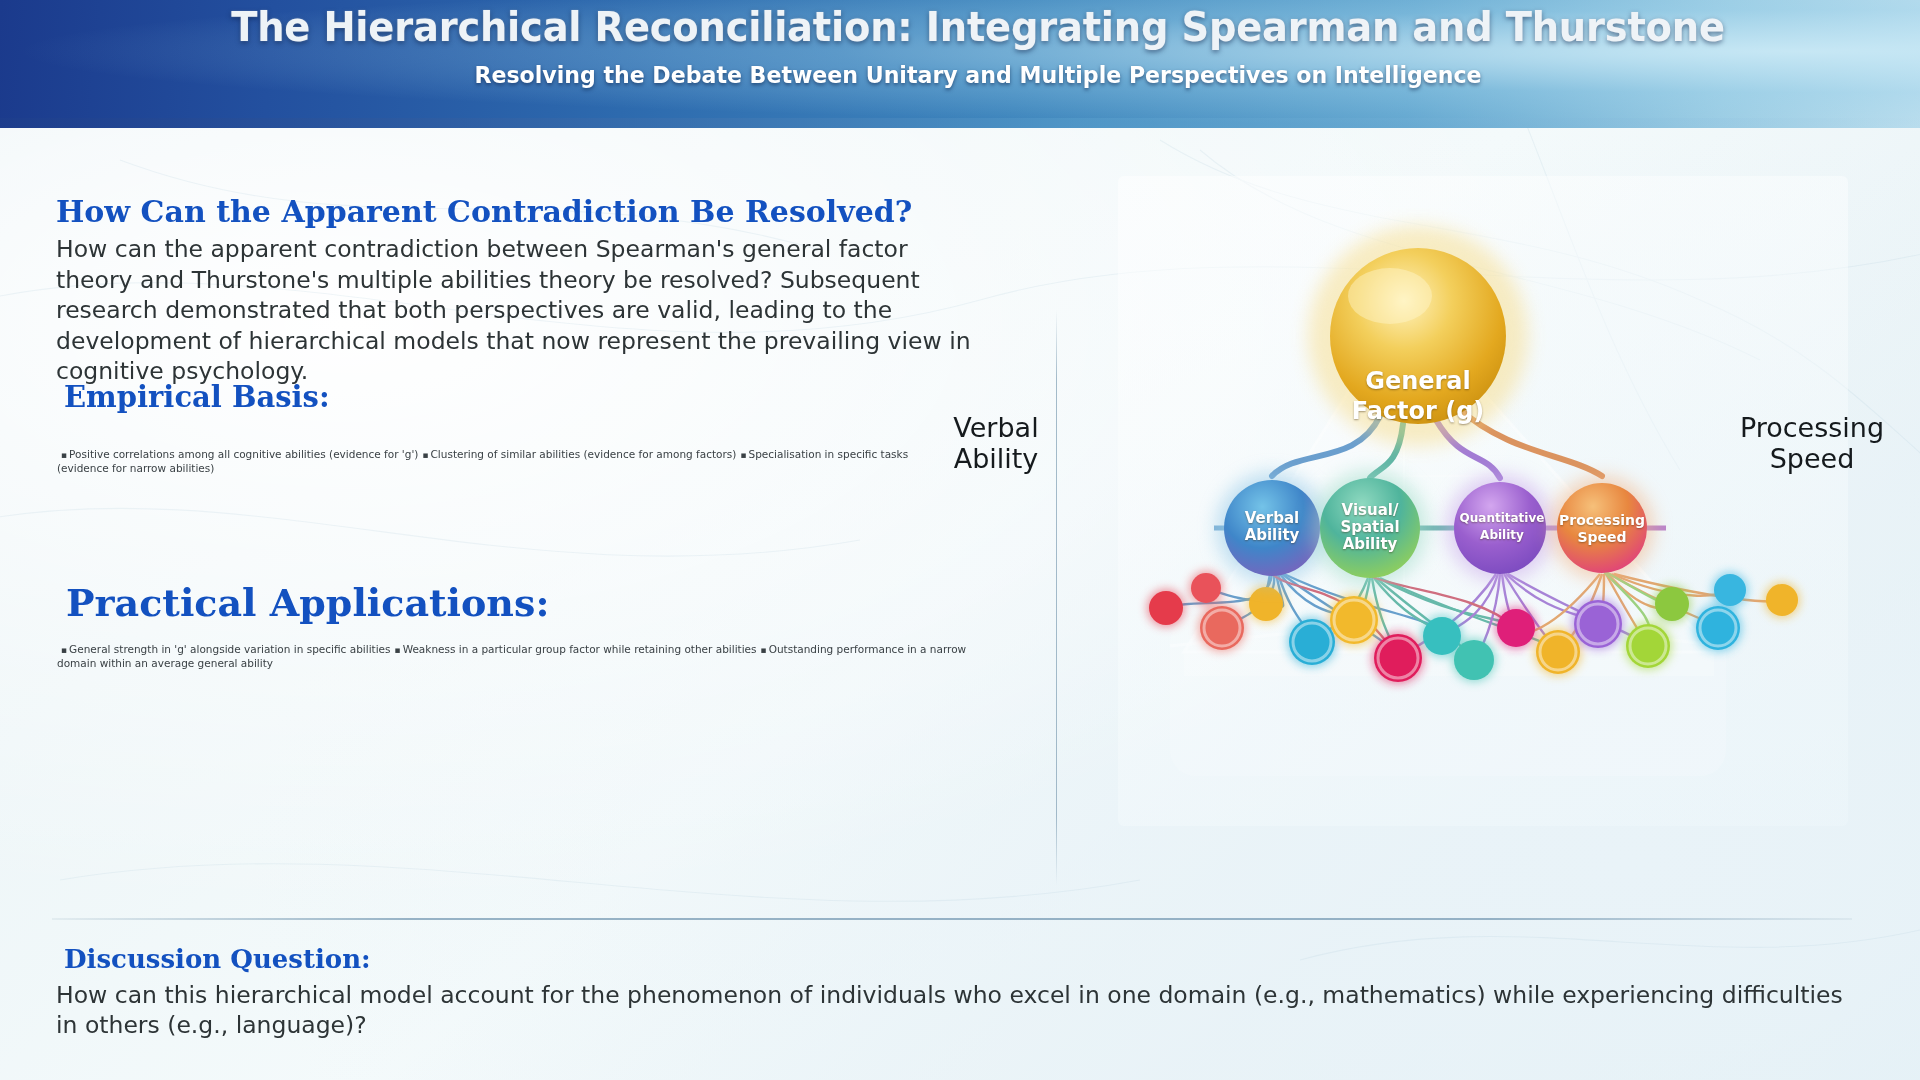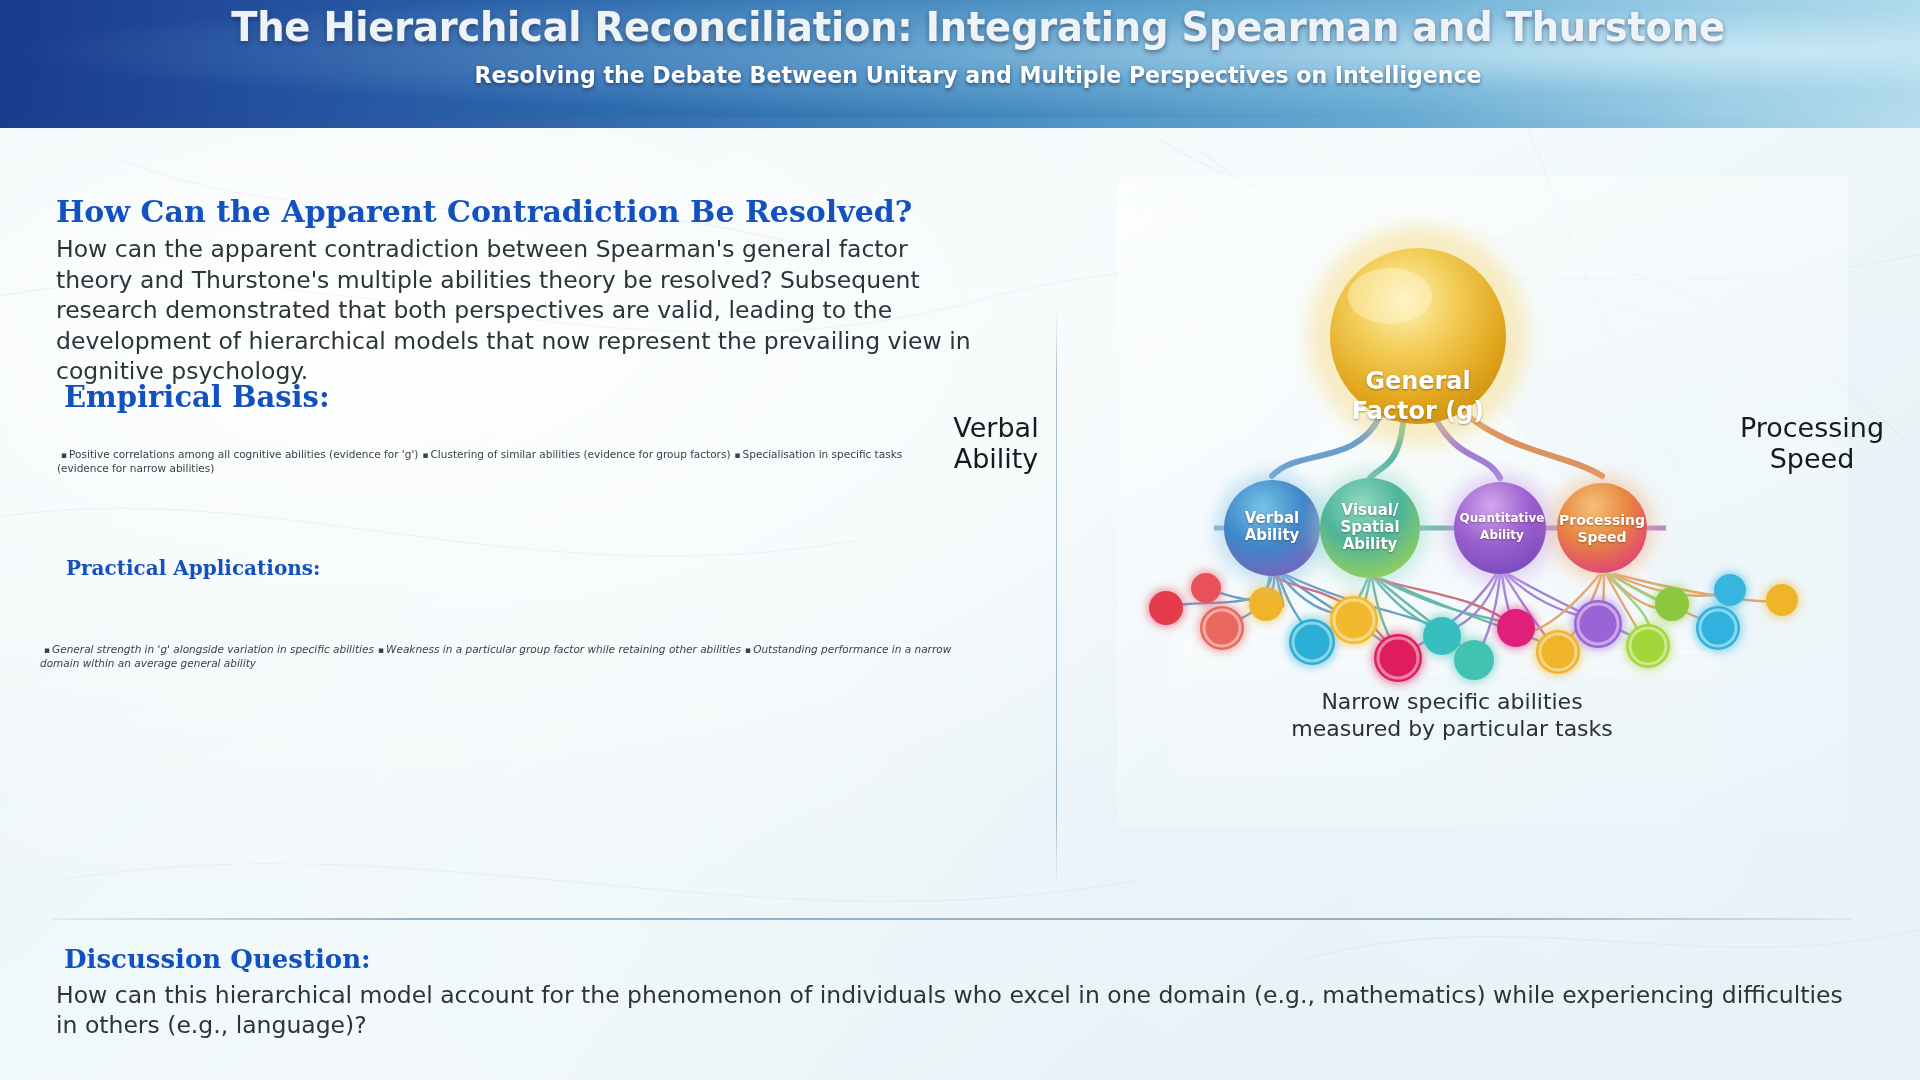--- a/index.html
+++ b/index.html
@@ -58,38 +58,38 @@
 
   .h2 {
     position: absolute;
     font-family: "DejaVu Serif", serif;
     font-weight: bold;
     color: #1351c0;
     white-space: nowrap;
   }
   .sec-title-main { left: 56px; top: 18px; font-size: 30px; }
   .sec-title-emp  { left: 64px; top: 204px; font-size: 29px; }
-  .sec-title-prac { left: 66px; top: 380px; font-size: 20px; }
+  .sec-title-prac { left: 66px; top: 404px; font-size: 38px; }
 
   .body-para {
     position: absolute; left: 56px; top: 58px; width: 930px;
     font-family: "DejaVu Sans", sans-serif;
     font-size: 23.5px;
     line-height: 30.5px;
     color: #2d3436;
   }
 
   .tiny-block { position: absolute; color: #3a4145; font-family: "DejaVu Sans", sans-serif; }
   .tiny-lead { font-size: 10.5px; line-height: 13px; }
   .tiny-items { font-size: 10.5px; line-height: 13px; }
 
   .emp-lead  { left: 57px; top: 248px; width: 420px; }
   .emp-items { left: 57px; top: 272px; width: 880px; }
   .prac-lead { left: 57px; top: 443px; width: 400px; }
-  .prac-items{ left: 40px; top: 467px; width: 940px; font-style: italic; }
+  .prac-items{ left: 57px; top: 467px; width: 940px; }
 
   .bullet-dot { font-size: 9px; vertical-align: middle; padding: 0 2px 0 4px; }
 
   
   .col-divider {
     position: absolute; left: 1056px; top: 310px; width: 1px; height: 575px;
     background: linear-gradient(to bottom, rgba(150,175,190,0) 0%, rgba(135,165,185,.75) 12%, rgba(135,165,185,.75) 88%, rgba(150,175,190,0) 100%);
   }
 
   
@@ -158,21 +158,21 @@
     <div class="header-sub">Resolving the Debate Between Unitary and Multiple Perspectives on Intelligence</div>
   </div>
 
   <div class="left-col">
 
     <div class="h2 sec-title-main">How Can the Apparent Contradiction Be Resolved?</div>
     <div class="body-para">How can the apparent contradiction between Spearman's general factor theory and Thurstone's multiple abilities theory be resolved? Subsequent research demonstrated that both perspectives are valid, leading to the development of hierarchical models that now represent the prevailing view in cognitive psychology.</div>
 
     <div class="h2 sec-title-emp">Empirical Basis:</div>
     <div class="tiny-block tiny-items emp-items">
-      <span class="bullet-dot">▪</span><span>Positive correlations among all cognitive abilities (evidence for 'g')</span><span class="bullet-dot">▪</span><span>Clustering of similar abilities (evidence for group factors)</span><span class="bullet-dot">▪</span><span>Specialisation in specific tasks (evidence for narrow abilities)</span>
+      <span class="bullet-dot">▪</span><span>Positive correlations among all cognitive abilities (evidence for 'g')</span><span class="bullet-dot">▪</span><span>Clustering of similar abilities (evidence for among factors)</span><span class="bullet-dot">▪</span><span>Specialisation in specific tasks (evidence for narrow abilities)</span>
     </div>
 
     <div class="h2 sec-title-prac">Practical Applications:</div>
     <div class="tiny-block tiny-items prac-items">
       <span class="bullet-dot">▪</span><span>General strength in 'g' alongside variation in specific abilities</span><span class="bullet-dot">▪</span><span>Weakness in a particular group factor while retaining other abilities</span><span class="bullet-dot">▪</span><span>Outstanding performance in a narrow domain within an average general ability</span>
     </div>
   </div>
 
   <div class="col-divider"></div>
 
@@ -356,20 +356,19 @@
     <div class="node-label g-label" style="left:190px; top:182px;">General<br>Factor (g)</div>
 
     <div class="node-label grp-label" style="left:99px; top:326px;">Verbal<br>Ability</div>
     <div class="node-label grp-label" style="left:197px; top:318px;">Visual/<br>Spatial<br>Ability</div>
     <div class="node-label grp-label" style="left:325px; top:326px; width:118px; font-size:12px;">Quantitative<br>Ability</div>
     <div class="node-label grp-label" style="left:429px; top:328px; font-size:14px;">Processing<br>Speed</div>
 
     <div class="side-label" style="left:-222px; top:236px; width:200px;">Verbal<br>Ability</div>
     <div class="side-label" style="left:584px; top:236px; width:220px;">Processing<br>Speed</div>
 
-    <div class="caption" style="left:104px; top:512px;">Narrow specific abilities<br>measured by particular tasks</div>
   </div>
 
   <div class="hr"></div>
   <div class="disc-title">Discussion Question:</div>
   <div class="disc-body">How can this hierarchical model account for the phenomenon of individuals who excel in one domain (e.g., mathematics) while experiencing difficulties in others (e.g., language)?</div>
 
 </div>
 
 </body></html>

